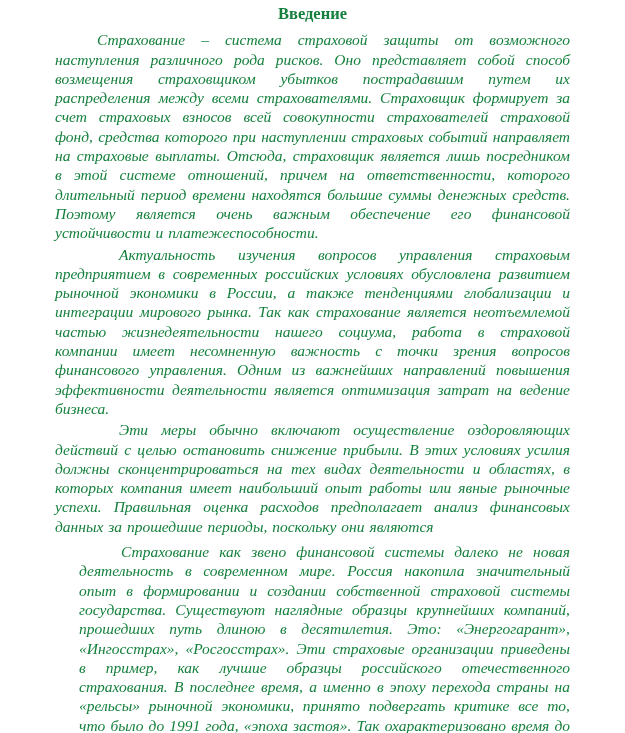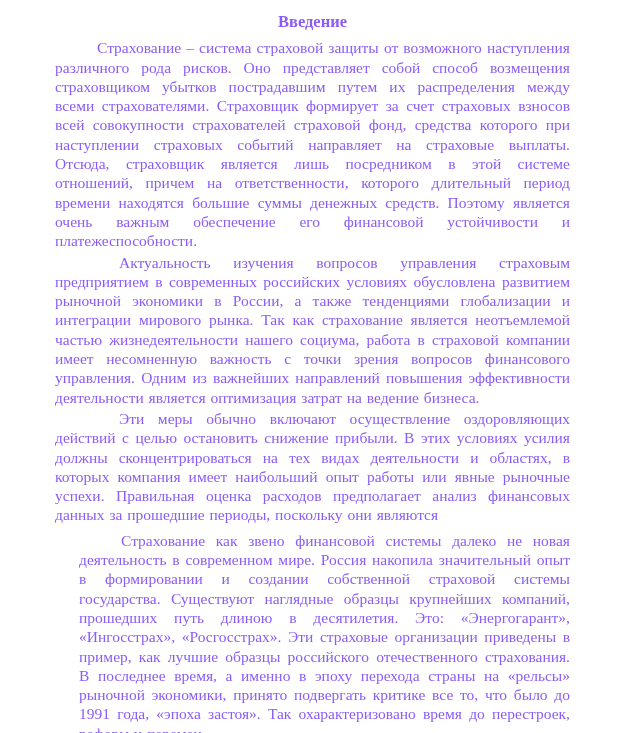--- a/index.html
+++ b/index.html
@@ -6,39 +6,40 @@
   html, body {
     margin: 0;
     padding: 0;
     background: #ffffff;
   }
   .page {
     width: 625px;
     height: 733px;
     box-sizing: border-box;
     margin: 0 auto;
-    padding: 12px 55px 8px 55px;
+    padding: 4px 55px 8px 55px;
     background: #ffffff;
-    color: #8b5cf6;
+    color: #15803d;
     font-family: "Liberation Serif", "DejaVu Serif", serif;
     font-size: 15.5px;
     line-height: 19.3px;
     overflow: hidden;
   }
   .doc-title {
     text-align: center;
     font-weight: bold;
     font-size: 16.5px;
     margin: 0 0 7px 0;
   }
   .para {
     margin: 0 0 2px 0;
     text-align: justify;
     text-indent: 42px;
     word-spacing: 1px;
+    font-style: italic;
   }
   .para.indent-lg {
     text-indent: 64px;
   }
   .para.gap-before {
     margin-top: 6px;
     margin-left: 24px;
   }
 </style>
 </head>

